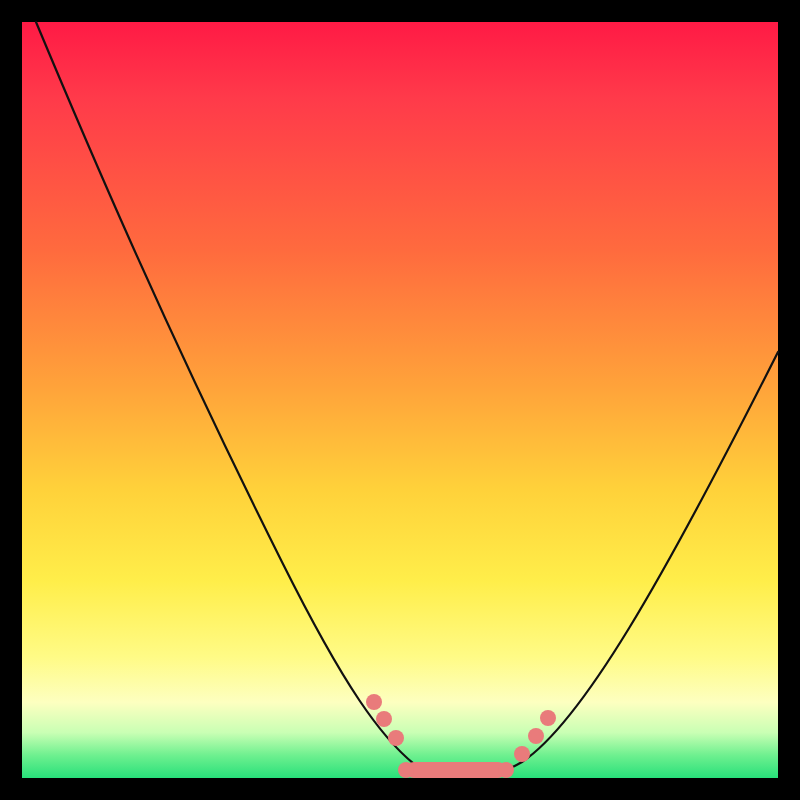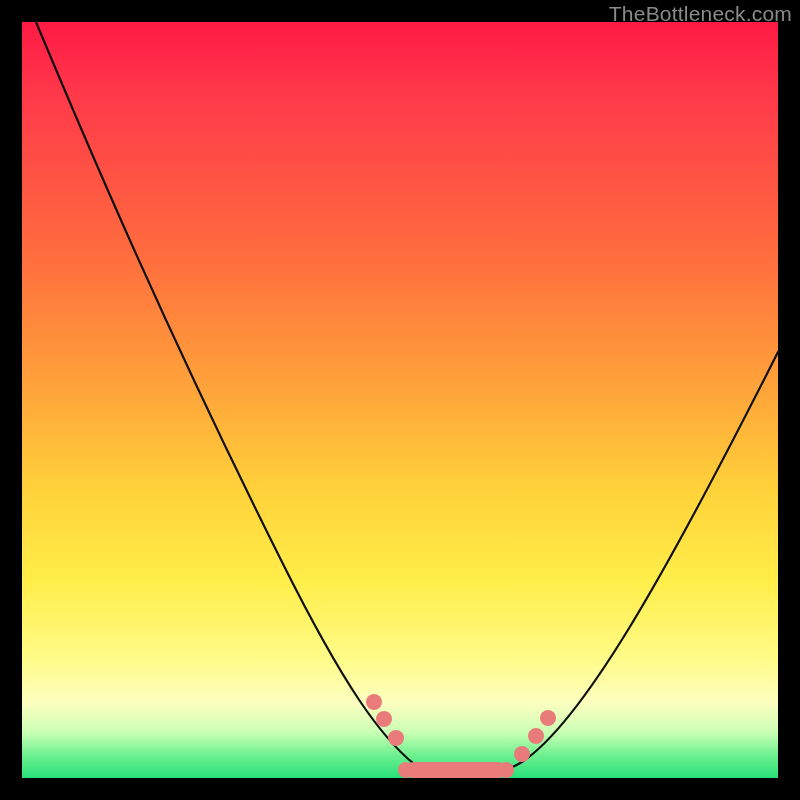--- a/index.html
+++ b/index.html
@@ -71,21 +71,20 @@
   }
   .marker-cap {
     fill: #e97b7b;
   }
 </style>
 </head>
 <body>
 
 <div class="frame">
 
-  <div class="watermark">TheBottleneck.com</div>
 
   <div class="plot-area">
 
     <svg class="curve" viewBox="0 0 756 756" preserveAspectRatio="none">
 
       <path class="curve-path" d="M 14 0
                C 60 110, 140 300, 260 540
                C 320 660, 360 720, 400 748
                C 430 758, 470 758, 500 740
                C 560 700, 640 560, 756 330"></path>

